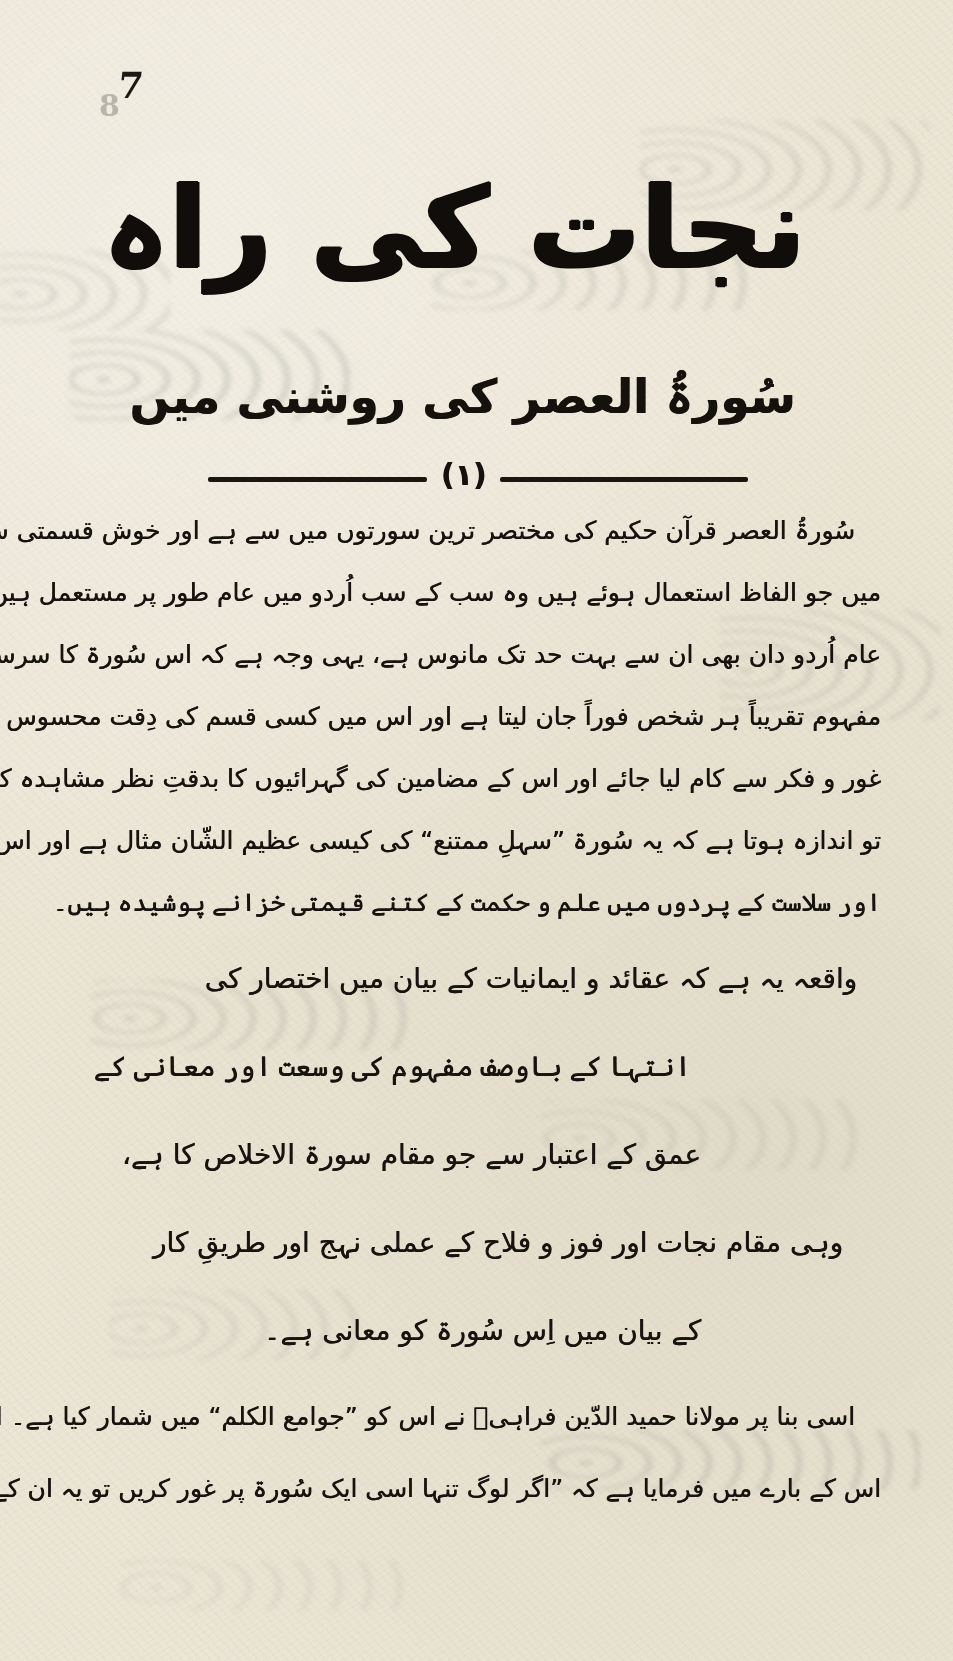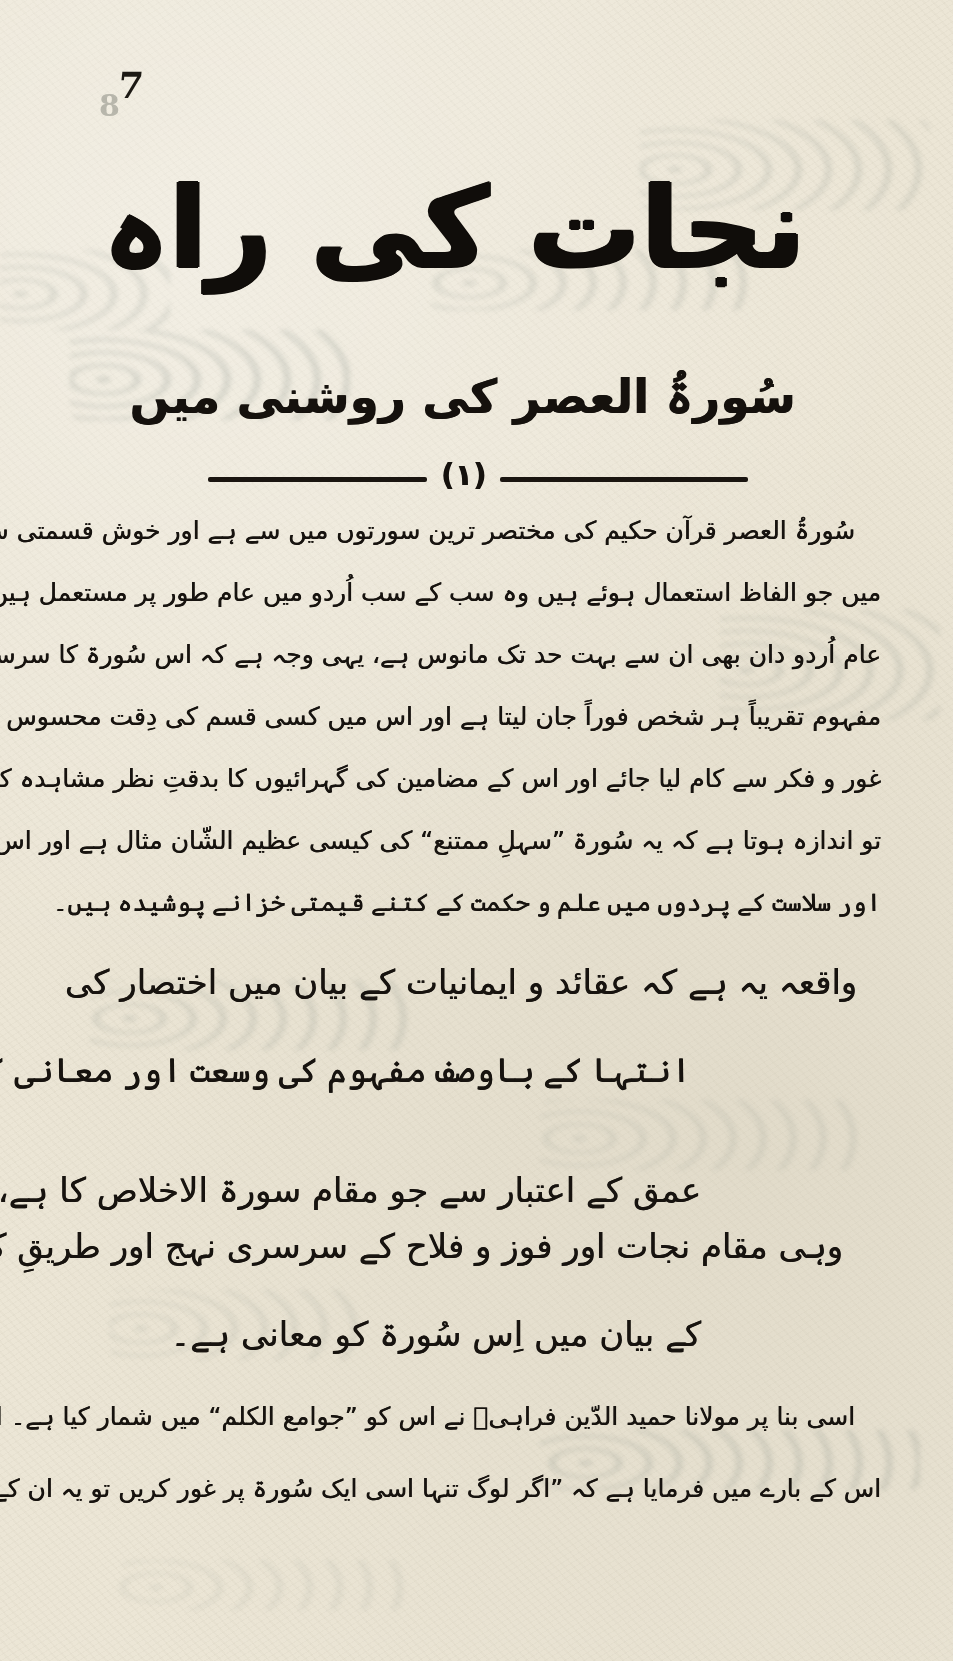--- a/index.html
+++ b/index.html
@@ -82,21 +82,21 @@
   }
   
   .body-line{
     position:absolute;right:72px;left:60px;
     white-space:nowrap;
     text-align:right;
     color:#17130f;
     text-shadow:.5px 0 currentColor;
   }
   .size-s{font-size:25px;}
-  .size-l{font-size:34px;letter-spacing:.5px;}
+  .size-l{font-size:28px;letter-spacing:.5px;}
   .indent{padding-right:26px;}
 </style>
 </head>
 <body>
 
 <div class="page">
 
   <div class="ghost" style="left:640px;top:120px;width:290px;height:90px;"></div>
   <div class="ghost" style="left:0px;top:250px;width:170px;height:80px;"></div>
   <div class="ghost" style="left:70px;top:330px;width:280px;height:90px;opacity:.18;"></div>
@@ -126,22 +126,22 @@
     <div class="body-line size-s" style="top:640px;">عام اُردو دان بھی ان سے بہت حد تک مانوس ہے، یہی وجہ ہے کہ اس سُورۃ کا سرسری</div>
     <div class="body-line size-s" style="top:702px;">مفہوم تقریباً ہر شخص فوراً جان لیتا ہے اور اس میں کسی قسم کی دِقت محسوس نہیں کرتا۔ لیکن اگر</div>
     <div class="body-line size-s" style="top:764px;">غور و فکر سے کام لیا جائے اور اس کے مضامین کی گہرائیوں کا بدقتِ نظر مشاہدہ کیا جائے</div>
     <div class="body-line size-s" style="top:826px;">تو اندازہ ہوتا ہے کہ یہ سُورۃ ”سہلِ ممتنع“ کی کیسی عظیم الشّان مثال ہے اور اس کی ظاہری سادگی</div>
     <div class="body-line size-s" style="top:888px;font-family:Liberation Serif, serif;">اور سلاست کے پردوں میں علم و حکمت کے کتنے قیمتی خزانے پوشیدہ ہیں۔</div>
   </div>
 
   <div>
     <div class="body-line size-l" style="top:962px;right:96px;">واقعہ یہ ہے کہ عقائد و ایمانیات کے بیان میں اختصار کی</div>
     <div class="body-line size-l" style="top:1050px;right:262px;font-family:Liberation Serif, serif;">انتہا کے باوصف مفہوم کی وسعت اور معانی کے</div>
-    <div class="body-line size-l" style="top:1138px;right:252px;margin-top:32px;">عمق کے اعتبار سے جو مقام سورۃ الاخلاص کا ہے،</div>
-    <div class="body-line size-l" style="top:1226px;right:110px;">وہی مقام نجات اور فوز و فلاح کے سرسری نہج اور طریقِ کار</div>
+    <div class="body-line size-l" style="top:1138px;right:252px;">عمق کے اعتبار سے جو مقام سورۃ الاخلاص کا ہے،</div>
+    <div class="body-line size-l" style="top:1226px;right:110px;">وہی مقام نجات اور فوز و فلاح کے عملی نہج اور طریقِ کار</div>
     <div class="body-line size-l" style="top:1314px;right:252px;">کے بیان میں اِس سُورۃ کو معانی ہے۔</div>
   </div>
 
   <div>
     <div class="body-line size-s indent" style="top:1402px;">اسی بنا پر مولانا حمید الدّین فراہیؒ نے اس کو ”جوامع الکلم“ میں شمار کیا ہے۔ اور امام شافعیؒ نے</div>
     <div class="body-line size-s" style="top:1474px;">اس کے بارے میں فرمایا ہے کہ ”اگر لوگ تنہا اسی ایک سُورۃ پر غور کریں تو یہ ان کے لیے</div>
   </div>
 
 </div>
 

